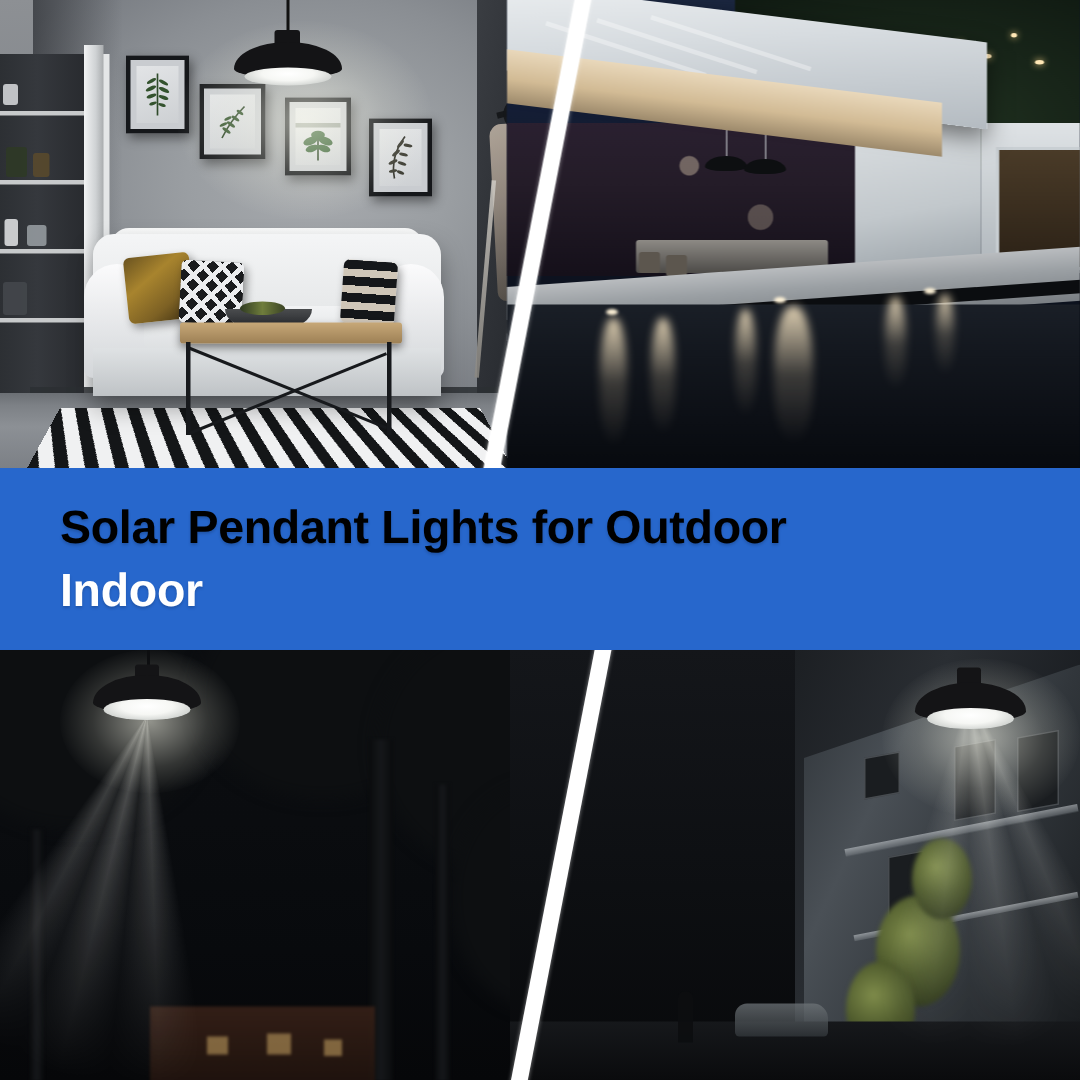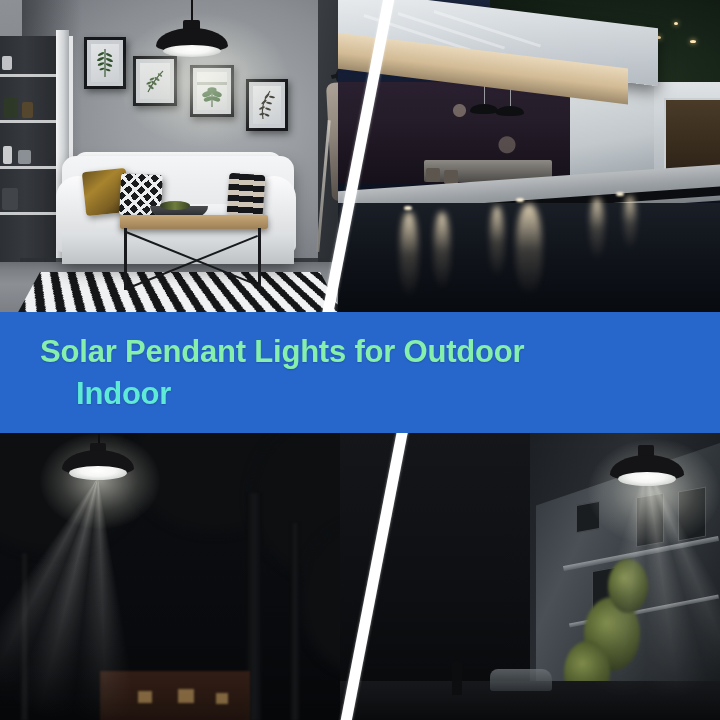--- a/index.html
+++ b/index.html
@@ -423,17 +423,17 @@
     <div class="pl-halo" style="left:248px;top:6px;width:132px;height:106px;"></div>
     <div class="pl-cap" style="left:298px;top:12px;width:16px;height:12px;"></div>
     <div class="pl-shade" style="left:270px;top:22px;width:74px;height:26px;"></div>
     <div class="pl-glow" style="left:278px;top:39px;width:58px;height:14px;"></div>
   </div>
 
   <div class="divider" id="div-top" style="background: rgb(255, 255, 255);"></div>
   <div class="divider" id="div-bottom" style="background: rgb(255, 255, 255);"></div>
 
   <div id="banner" style="background: rgb(39, 103, 204);">
-    <div class="hl" style="color: #86efac;">Solar Pendant Lights for Outdoor</div>
-    <div class="hl" style="color: #5eead4; margin-left: 36px;">Indoor</div>
+    <div class="hl" style="color: #000000;">Solar Pendant Lights for Outdoor</div>
+    <div class="hl" style="color: #ffffff;">Indoor</div>
   </div>
 
 </div>
 
 </body></html>

